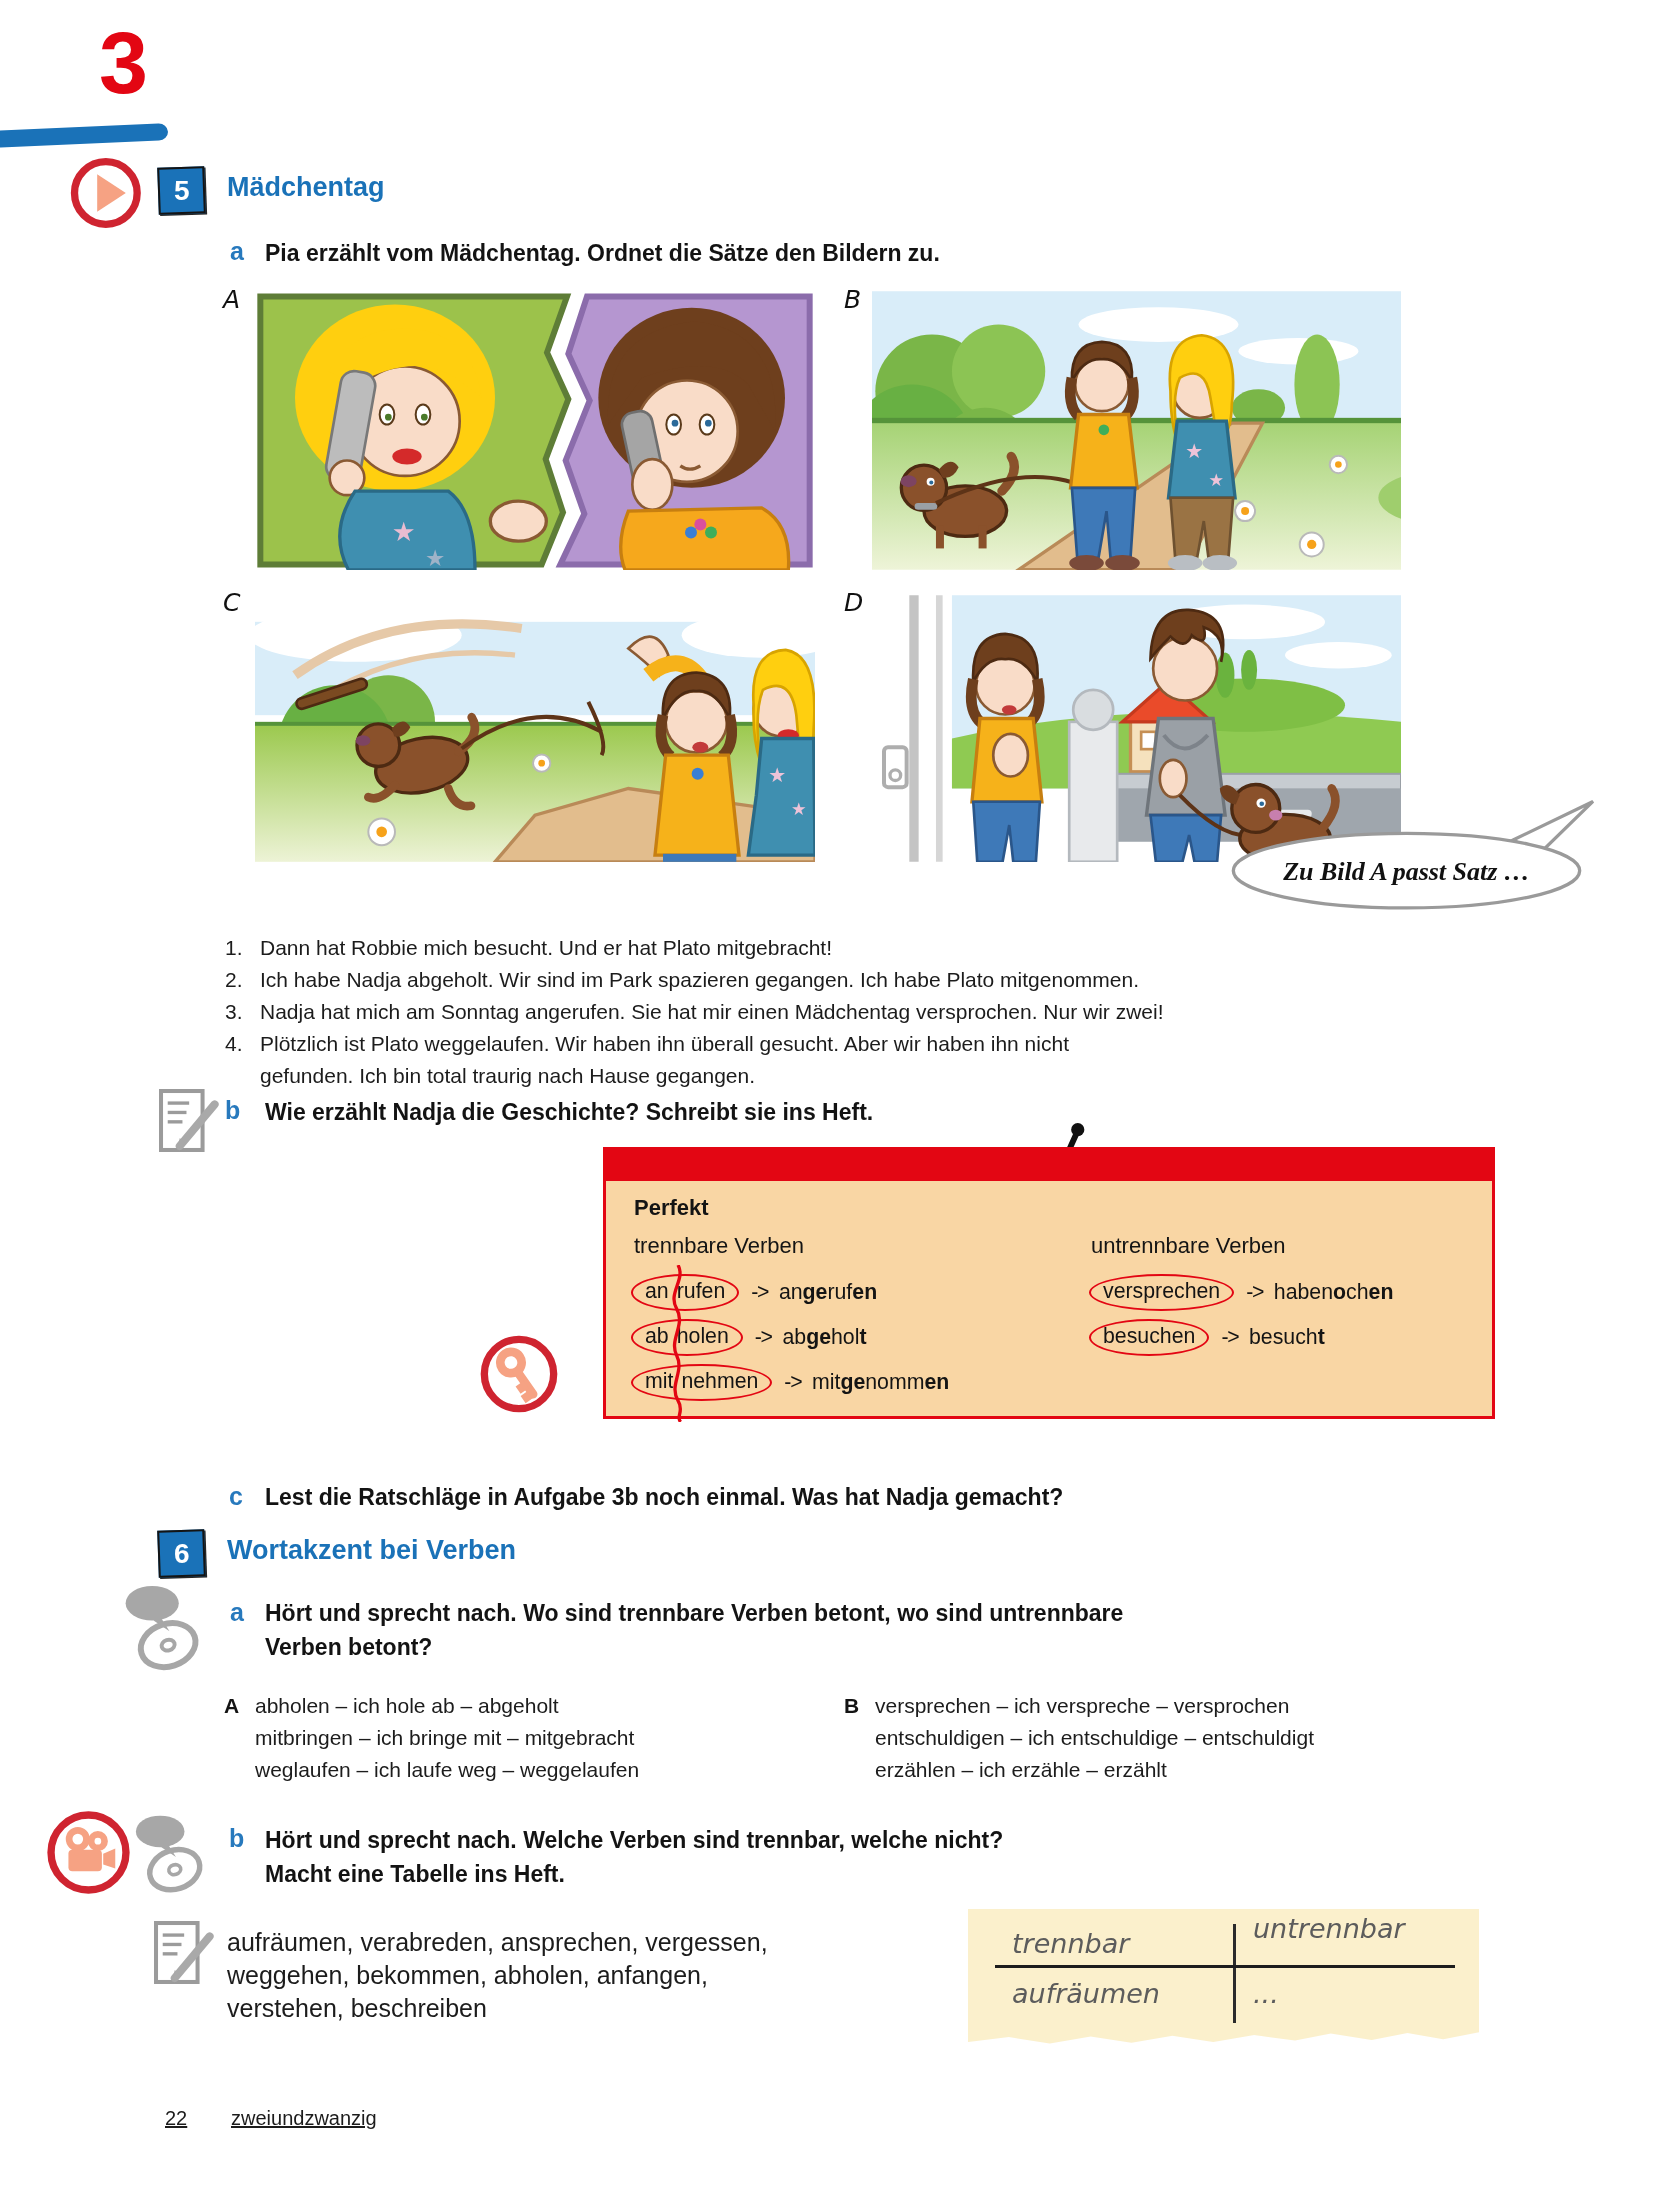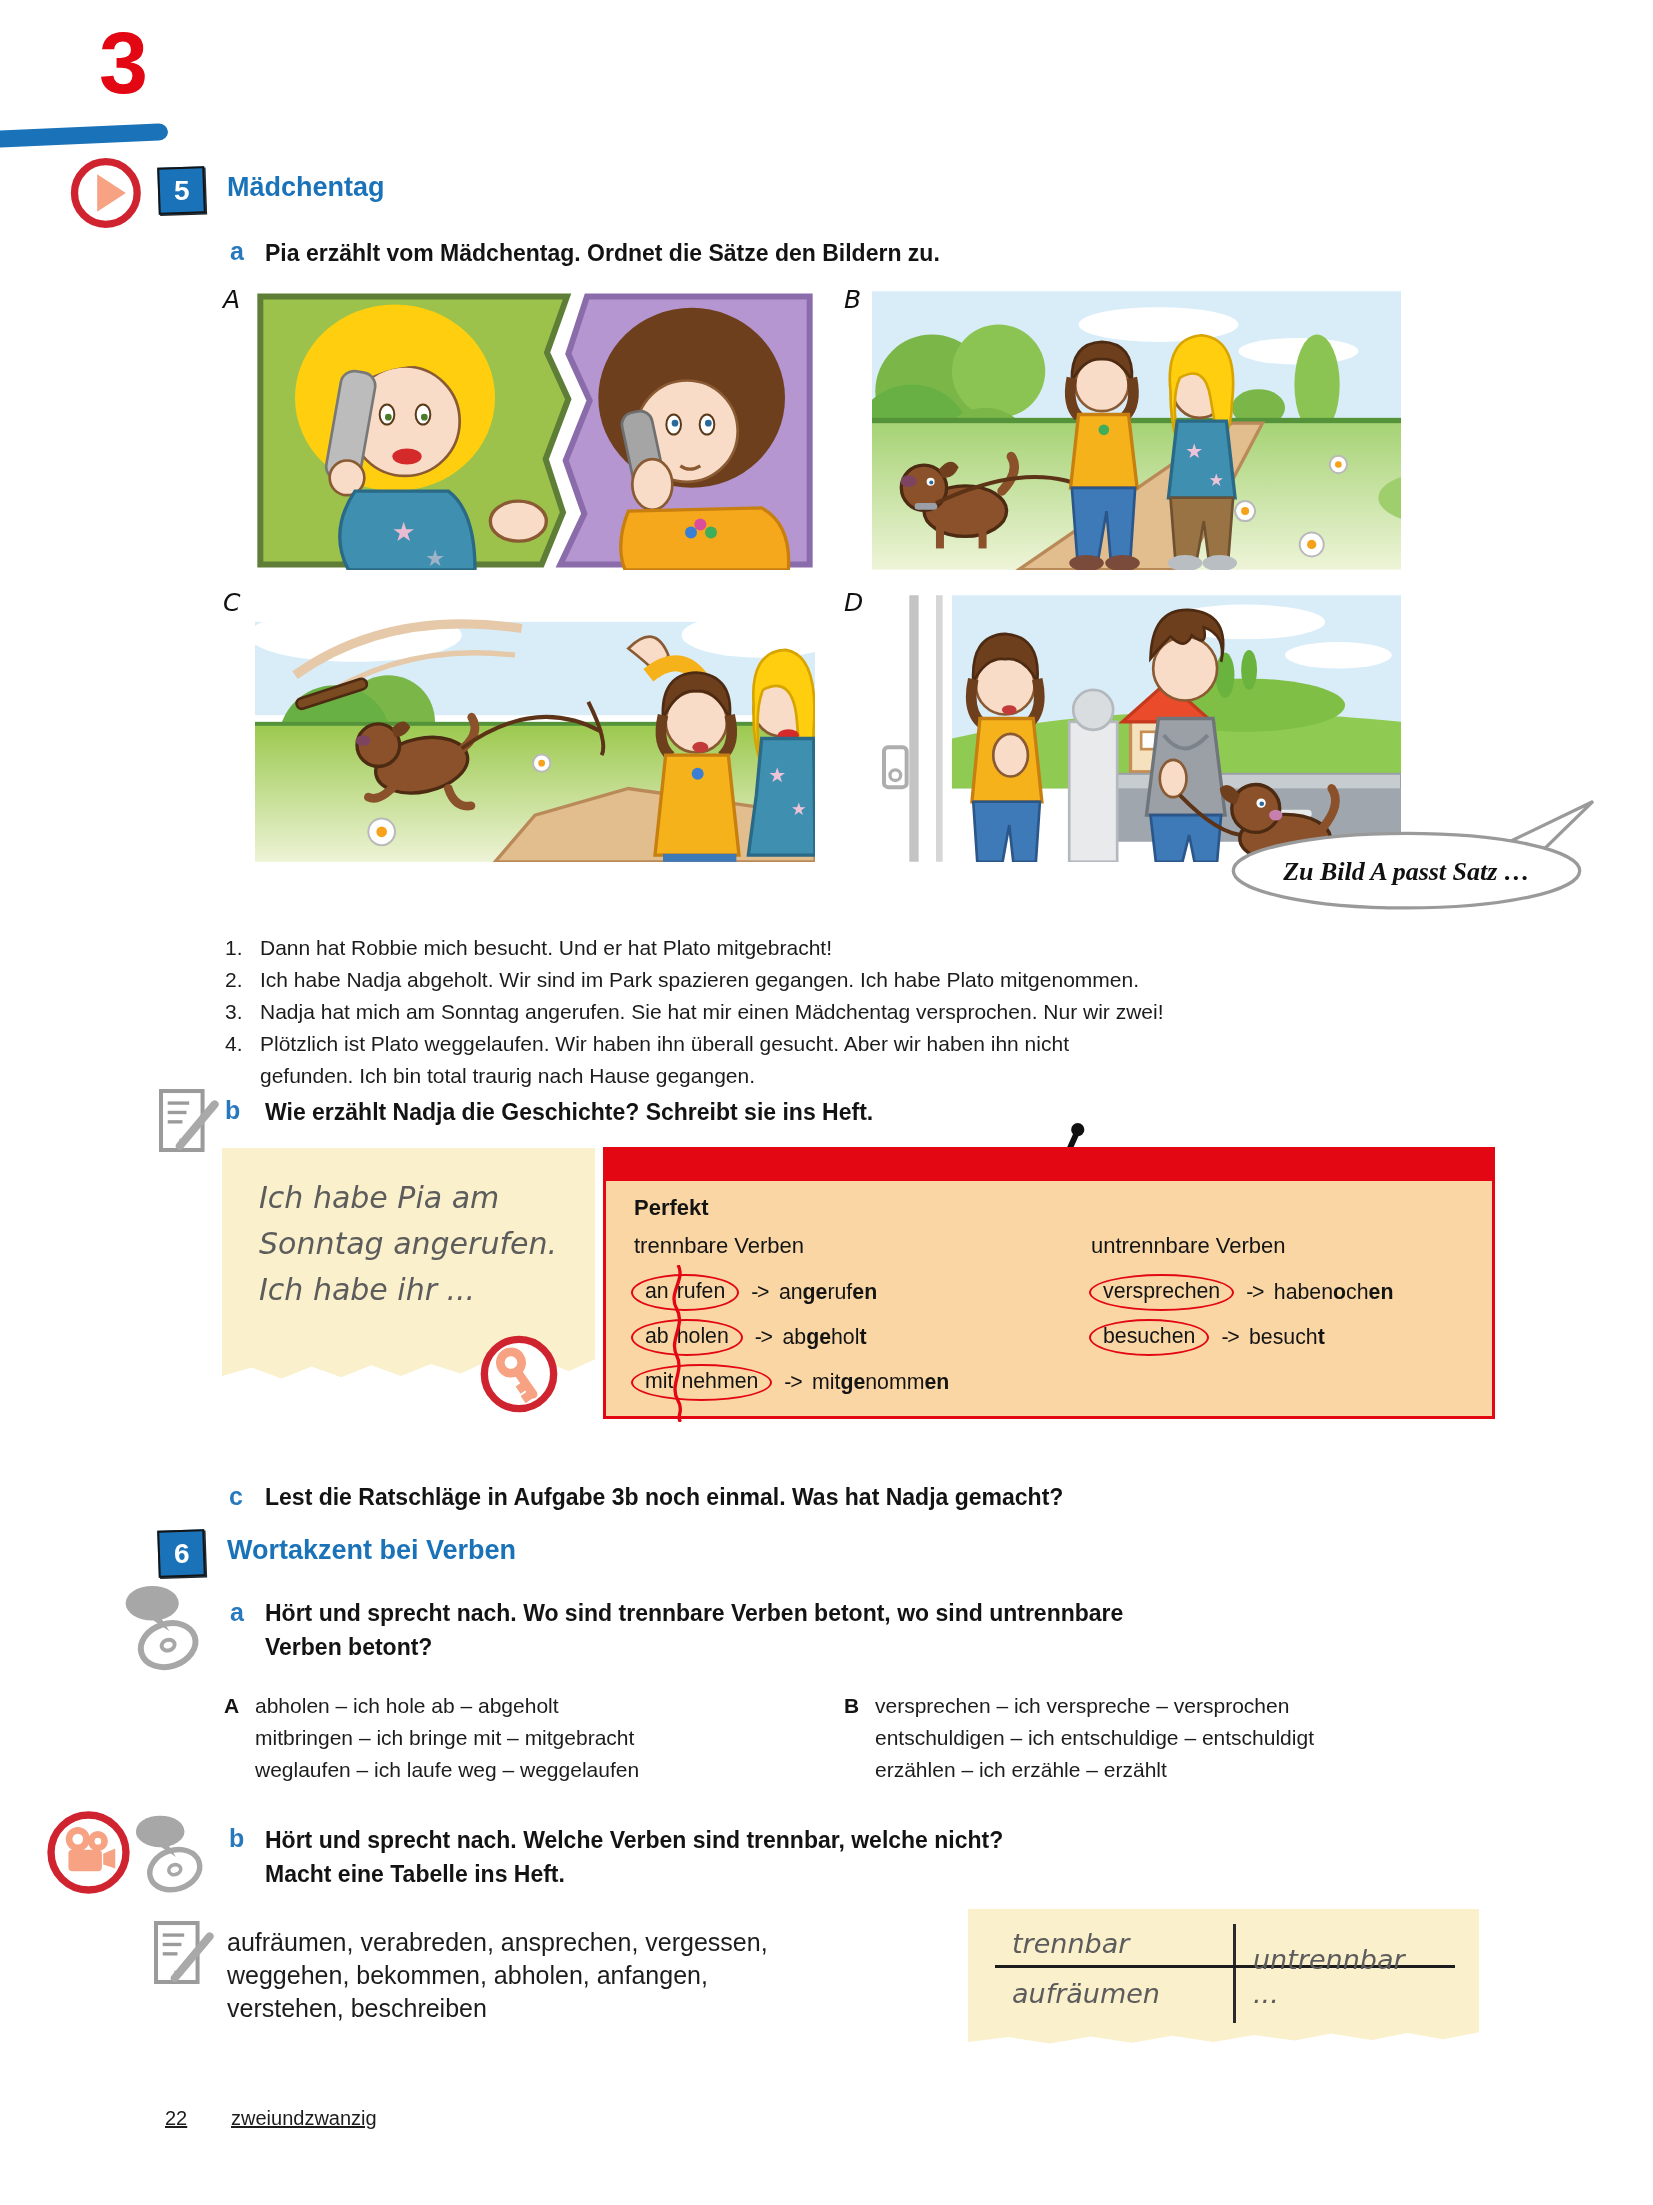--- a/index.html
+++ b/index.html
@@ -358,27 +358,20 @@
         <line x1="16" y1="24" x2="48" y2="24"></line>
         <line x1="16" y1="38" x2="44" y2="38"></line>
         <line x1="16" y1="52" x2="38" y2="52"></line>
       </g>
     <line x1="34" y1="88" x2="86" y2="26" stroke="#a9a9a9" stroke-width="12" stroke-linecap="round"></line>
     <polygon points="30,94 42,84 34,76" fill="#a9a9a9"></polygon>
   </svg>
   <div class="task-letter" style="left:225px;top:1096px;">b</div>
   <div class="task-text" style="left:265px;top:1099px;">Wie erzählt Nadja die Geschichte? Schreibt sie ins Heft.</div>
 
-  <div class="sticky torn" style="left:222px;top:1148px;width:373px;height:240px;">
-    <div class="sticky-lines hand">
-      <div>Ich habe Pia am</div>
-      <div>Sonntag angerufen.</div>
-      <div>Ich habe ihr ...</div>
-    </div>
-  </div>
 
   <svg class="abs" style="left:477px;top:1332px;z-index:6;" width="84" height="84" viewBox="0 0 126 126">
     <circle class="ring" cx="63" cy="63" r="52"></circle>
     <g transform="rotate(-35 63 63)" fill="none" stroke="#f6a283" stroke-width="13">
       <circle cx="63" cy="42" r="16"></circle>
       <line x1="63" y1="58" x2="63" y2="100" stroke-linecap="round"></line>
       <line x1="63" y1="82" x2="48" y2="82"></line>
         <line x1="63" y1="98" x2="46" y2="98"></line>
     </g>
   </svg>
@@ -514,21 +507,21 @@
     <div>aufräumen, verabreden, ansprechen, vergessen,</div>
     <div>weggehen, bekommen, abholen, anfangen,</div>
     <div>verstehen, beschreiben</div>
   </div>
 
   <div class="sticky torn" style="left:968px;top:1909px;width:511px;height:140px;">
     <div class="tnote-grid">
       <div class="tnote-v"></div>
       <div class="tnote-h"></div>
       <div class="tnote-cell hand" style="left:44px;top:18.7px;">trennbar</div>
-      <div class="tnote-cell hand" style="left:285px;top:35px;">untrennbar</div>
+      <div class="tnote-cell hand" style="left:285px;top:4px;">untrennbar</div>
       <div class="tnote-cell hand" style="left:44px;top:69px;">aufräumen</div>
       <div class="tnote-cell hand" style="left:285px;top:69px;">...</div>
     </div>
   </div>
 
   <div class="footer" style="left:165px;">22</div>
   <div class="footer" style="left:231px;">zweiundzwanzig</div>
 
 </div>
 

